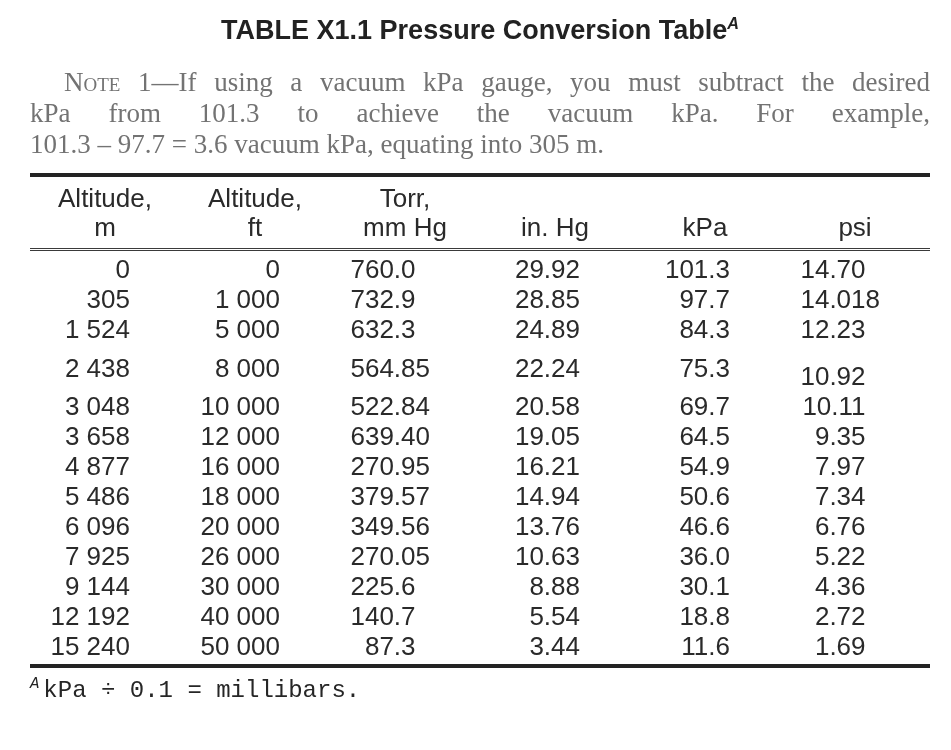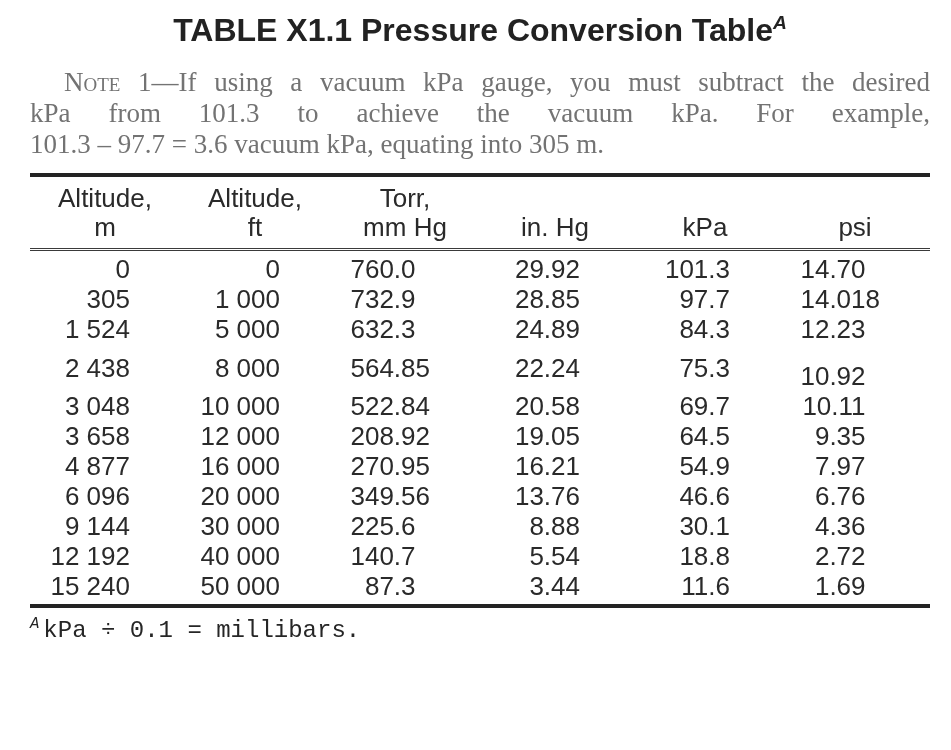--- a/index.html
+++ b/index.html
@@ -11,21 +11,21 @@
     padding: 14px 21px 0 30px;
     background: #ffffff;
     color: #1e1e1e;
     font-family: "Liberation Sans", sans-serif;
     overflow: hidden;
   }
   .doc-title {
     text-align: center;
     font-family: "Liberation Sans", sans-serif;
     font-weight: 700;
-    font-size: 32px;
+    font-size: 27px;
     line-height: 32px;
     margin-bottom: 21px;
     color: #222;
   }
   .doc-title sup {
     font-style: italic;
     font-size: 0.60em;
     font-weight: 700;
     vertical-align: super;
     line-height: 0;
@@ -163,42 +163,58 @@
           <td><span class="num">3 048</span></td>
           <td><span class="num">10 000</span></td>
           <td><span class="num">522.84</span></td>
           <td><span class="num">20.58</span></td>
           <td><span class="num">69.7</span></td>
           <td><span class="num" style="padding-right: 1ch; margin-left: 12px;">10.11</span></td>
         </tr>
         <tr>
           <td><span class="num">3 658</span></td>
           <td><span class="num">12 000</span></td>
-          <td><span class="num">208.92</span></td>
+          <td><span class="num">639.40</span></td>
           <td><span class="num">19.05</span></td>
           <td><span class="num">64.5</span></td>
           <td><span class="num" style="padding-right: 1ch;">9.35</span></td>
         </tr>
         <tr>
           <td><span class="num">4 877</span></td>
           <td><span class="num">16 000</span></td>
           <td><span class="num">270.95</span></td>
           <td><span class="num">16.21</span></td>
           <td><span class="num">54.9</span></td>
           <td><span class="num" style="padding-right: 1ch;">7.97</span></td>
         </tr>
         <tr>
+          <td><span class="num">5 486</span></td>
+          <td><span class="num">18 000</span></td>
+          <td><span class="num">379.57</span></td>
+          <td><span class="num">14.94</span></td>
+          <td><span class="num">50.6</span></td>
+          <td><span class="num" style="padding-right: 1ch;">7.34</span></td>
+        </tr>
+        <tr>
           <td><span class="num">6 096</span></td>
           <td><span class="num">20 000</span></td>
           <td><span class="num">349.56</span></td>
           <td><span class="num">13.76</span></td>
           <td><span class="num">46.6</span></td>
           <td><span class="num" style="padding-right: 1ch;">6.76</span></td>
         </tr>
         <tr>
+          <td><span class="num">7 925</span></td>
+          <td><span class="num">26 000</span></td>
+          <td><span class="num">270.05</span></td>
+          <td><span class="num">10.63</span></td>
+          <td><span class="num">36.0</span></td>
+          <td><span class="num" style="padding-right: 1ch;">5.22</span></td>
+        </tr>
+        <tr>
           <td><span class="num">9 144</span></td>
           <td><span class="num">30 000</span></td>
           <td><span class="num" style="padding-right: 1ch;">225.6</span></td>
           <td><span class="num">8.88</span></td>
           <td><span class="num">30.1</span></td>
           <td><span class="num" style="padding-right: 1ch;">4.36</span></td>
         </tr>
         <tr>
           <td><span class="num">12 192</span></td>
           <td><span class="num">40 000</span></td>

